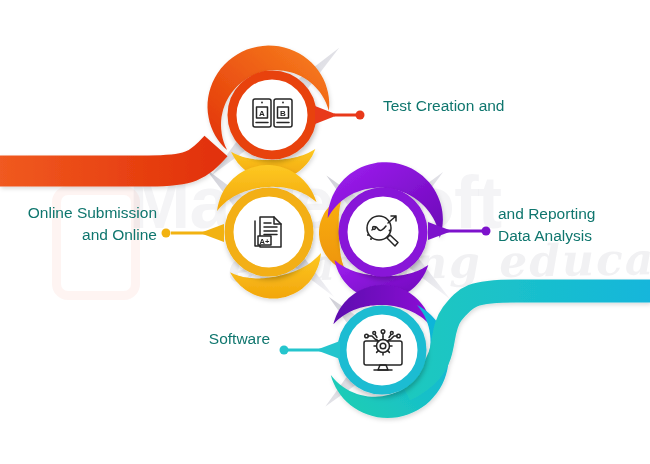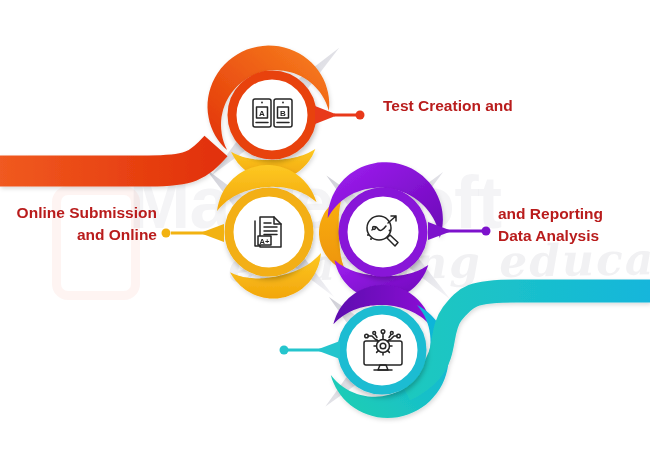--- a/index.html
+++ b/index.html
@@ -6,21 +6,21 @@
   #stage{position:relative;width:650px;height:464px;overflow:hidden;background:#fff;
          font-family:"Liberation Sans",sans-serif;}
   .wm-brand{position:absolute;left:95px;top:160px;width:440px;text-align:center;z-index:0;
             font-weight:800;font-size:74px;letter-spacing:-1px;color:rgba(40,40,70,0.05);}
   .wm-tag{position:absolute;left:228px;top:236px;z-index:0;font-family:"DejaVu Serif",serif;
           font-style:italic;font-weight:700;font-size:44px;letter-spacing:2px;
           color:rgba(40,40,70,0.065);transform:rotate(-1deg);white-space:nowrap;}
   .wm-logo{position:absolute;left:52px;top:186px;width:70px;height:96px;z-index:0;
            border:9px solid rgba(240,120,90,0.08);border-radius:16px;}
   svg.deco{position:absolute;left:0;top:0;z-index:1;}
-  .lbl{position:absolute;z-index:2;font-weight:700;font-size:15.5px;line-height:22px;color:#b91c1c;}
+  .lbl{position:absolute;z-index:2;font-weight:400;font-size:15.5px;line-height:22px;color:#0f766e;}
   .lbl span{display:block;}
   .lbl.right{text-align:right;}
 </style>
 </head>
 <body>
 
 <div id="stage">
 
   <div class="wm-brand">MasterSoft</div>
   <div class="wm-tag">elearning education</div>
@@ -205,14 +205,15 @@
   </div>
   <div class="lbl right" style="left:0px;top:202px;width:157px;">
     <span>Online Submission</span>
     <span>and Online</span>
   </div>
   <div class="lbl" style="left:498px;top:203px;width:150px;">
     <span>and Reporting</span>
     <span>Data Analysis</span>
   </div>
   <div class="lbl right" style="left:60px;top:328px;width:210px;">
+    <span>Software</span>
   </div>
 </div>
 
 </body></html>

